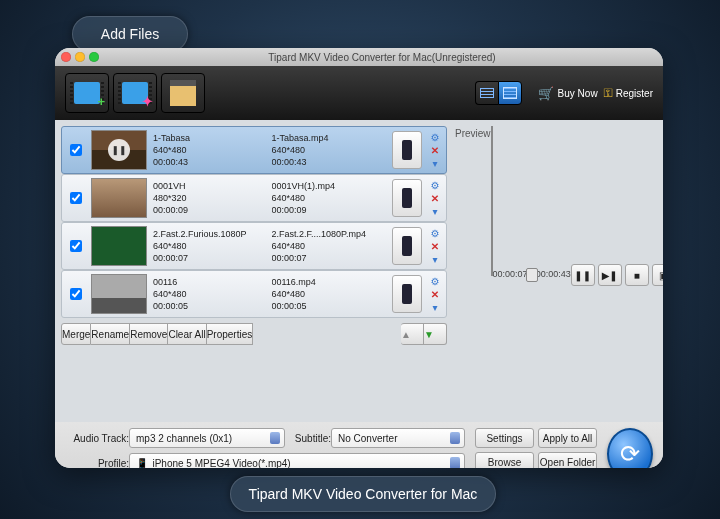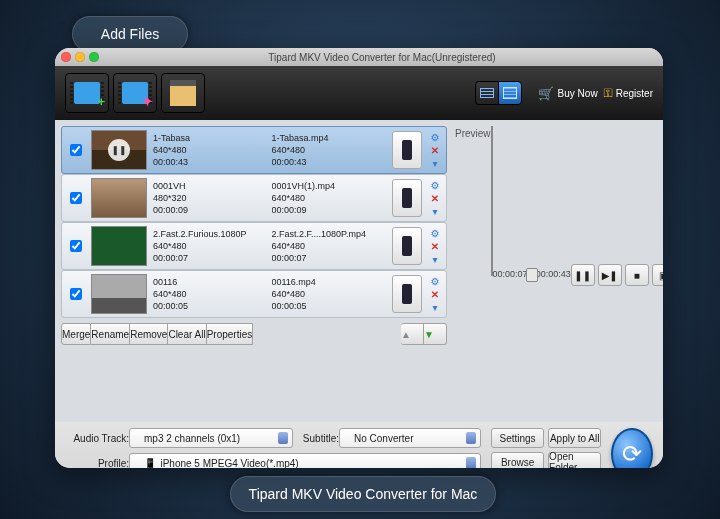--- a/index.html
+++ b/index.html
@@ -71,21 +71,21 @@
   .slider-thumb{position:absolute;top:-4px;width:10px;height:12px;background:#e8e8e8;border:1px solid #888;border-radius:2px;transform:translateX(-50%);}
   .controls{display:flex;gap:3px;margin-top:8px;align-items:center;}
   .cbtn{width:22px;height:20px;background:linear-gradient(#fbfbfb,#dedede);border:1px solid #a2a2a2;border-radius:3px;display:flex;align-items:center;justify-content:center;font-size:10px;cursor:pointer;}
   .vol{flex:1;display:flex;align-items:center;gap:3px;margin-left:4px;}
   .vol .slider{height:3px;}
 
   .bottom{padding:6px 10px 8px;display:flex;gap:10px;background:linear-gradient(#e4e4e4,#d4d4d4);}
   .settings-col{flex:1;display:flex;flex-direction:column;gap:5px;}
   .srow{display:flex;align-items:center;font-size:10px;}
   .slabel{width:64px;text-align:right;}
-  .combo{flex:1;height:18px;background:linear-gradient(#fff,#eee);border:1px solid #a2a2a2;border-radius:3px;padding:0 16px 0 14px;display:flex;align-items:center;position:relative;font-size:10px;cursor:pointer;white-space:nowrap;overflow:hidden;}
+  .combo{flex:1;height:18px;background:linear-gradient(#fff,#eee);border:1px solid #a2a2a2;border-radius:3px;padding:0 16px 0 6px;display:flex;align-items:center;position:relative;font-size:10px;cursor:pointer;white-space:nowrap;overflow:hidden;}
   .combo::after{content:"";position:absolute;right:4px;top:3px;bottom:3px;width:10px;background:linear-gradient(#9cb8e8,#5a7ac0);border-radius:2px;}
   .combo-sm{flex:0 0 132px;}
   .btncol{display:flex;flex-direction:column;gap:4px;width:140px;}
   .btnrow{display:flex;gap:4px;}
   .macbtn{flex:1;height:18px;background:linear-gradient(#fbfbfb,#dedede);border:1px solid #a2a2a2;border-radius:3px;font-size:10px;display:flex;align-items:center;justify-content:center;cursor:pointer;}
   .convert{width:48px;height:48px;border-radius:50%;background:radial-gradient(circle at 35% 30%,#8ec5ff,#1a6fd0 70%);border:2px solid #0a4a90;box-shadow:0 2px 4px rgba(0,0,0,.3);display:flex;align-items:center;justify-content:center;color:#fff;font-size:24px;cursor:pointer;}
 </style>
 </head>
 <body>
 

